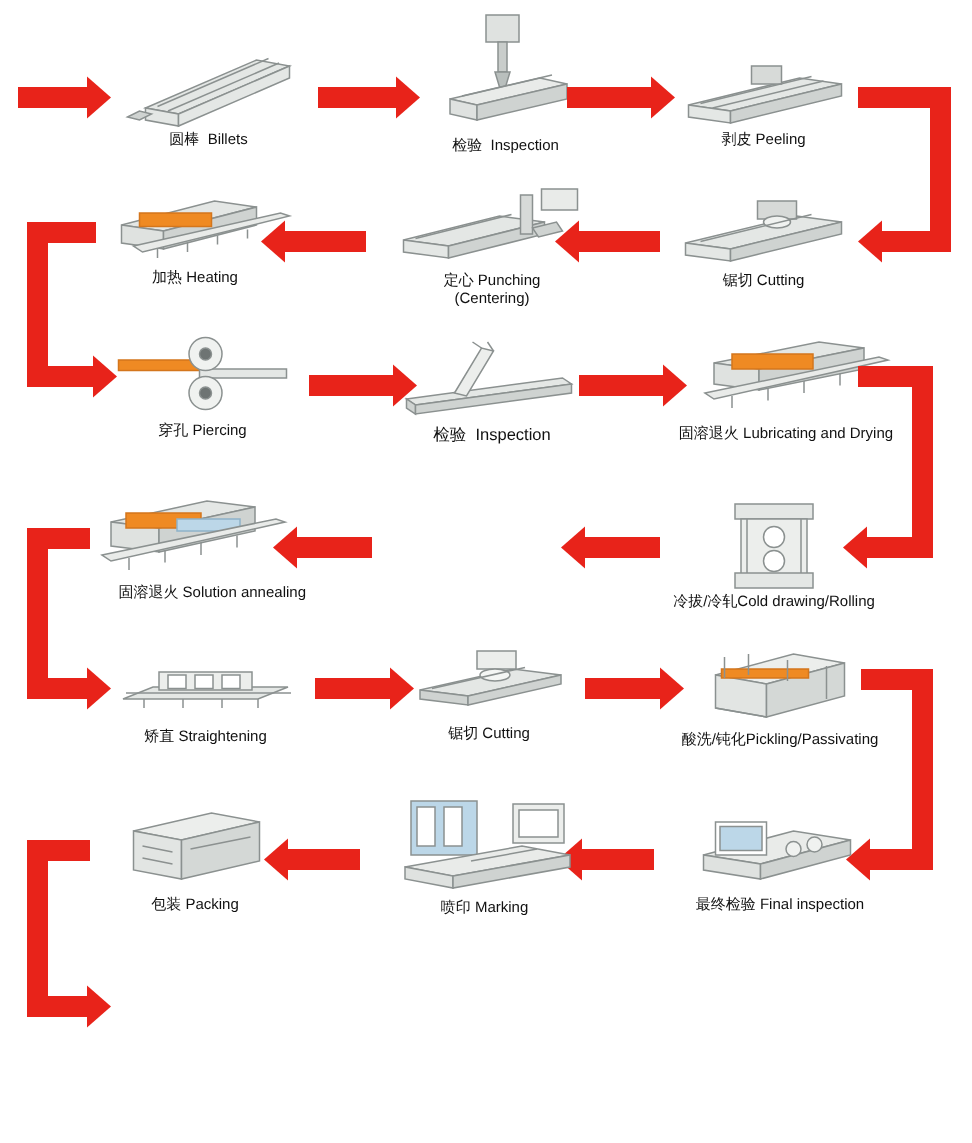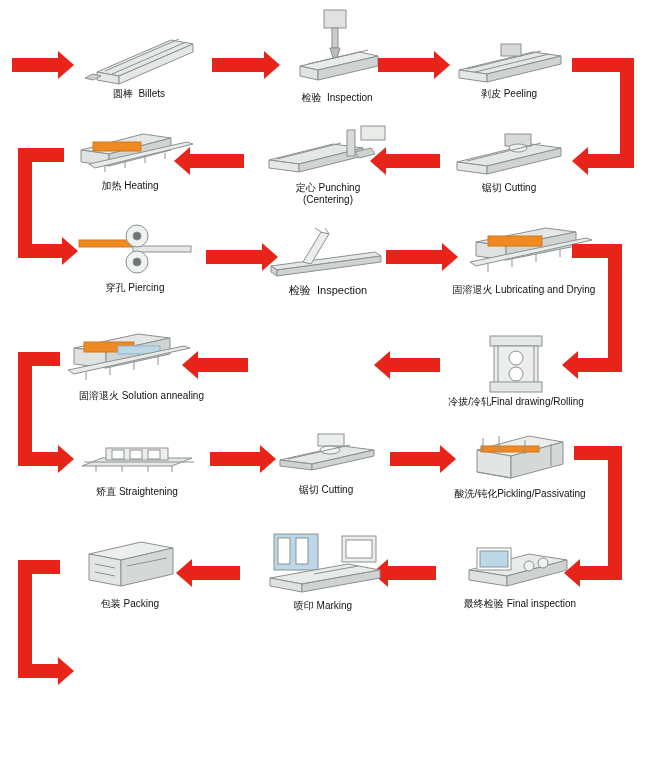--- a/index.html
+++ b/index.html
@@ -278,21 +278,21 @@
           <rect x="44" y="6" width="52" height="10"></rect>
           <rect x="48" y="16" width="44" height="38" fill="#eceeec"></rect>
           <rect x="44" y="52" width="52" height="10"></rect>
           <circle cx="70" cy="28" r="7" fill="#ffffff"></circle>
           <circle cx="70" cy="44" r="7" fill="#ffffff"></circle>
           <line x1="52" y1="16" x2="52" y2="52"></line>
           <line x1="88" y1="16" x2="88" y2="52"></line>
         </g>
       </svg>
     </div>
-    <div class="caption"><span>冷拔/冷轧</span><span>Final drawing/Rolling</span></div>
+    <div class="caption"><span>冷拔/冷轧</span><span>Cold drawing/Rolling</span></div>
   </div>
 
   <div class="arrow h left" style="left:388px; top:358px; width:52px;">
       <span class="head"></span>
     </div>
 
 
   <div class="arrow h left" style="left:196px; top:358px; width:52px;">
       <span class="head"></span>
     </div>

